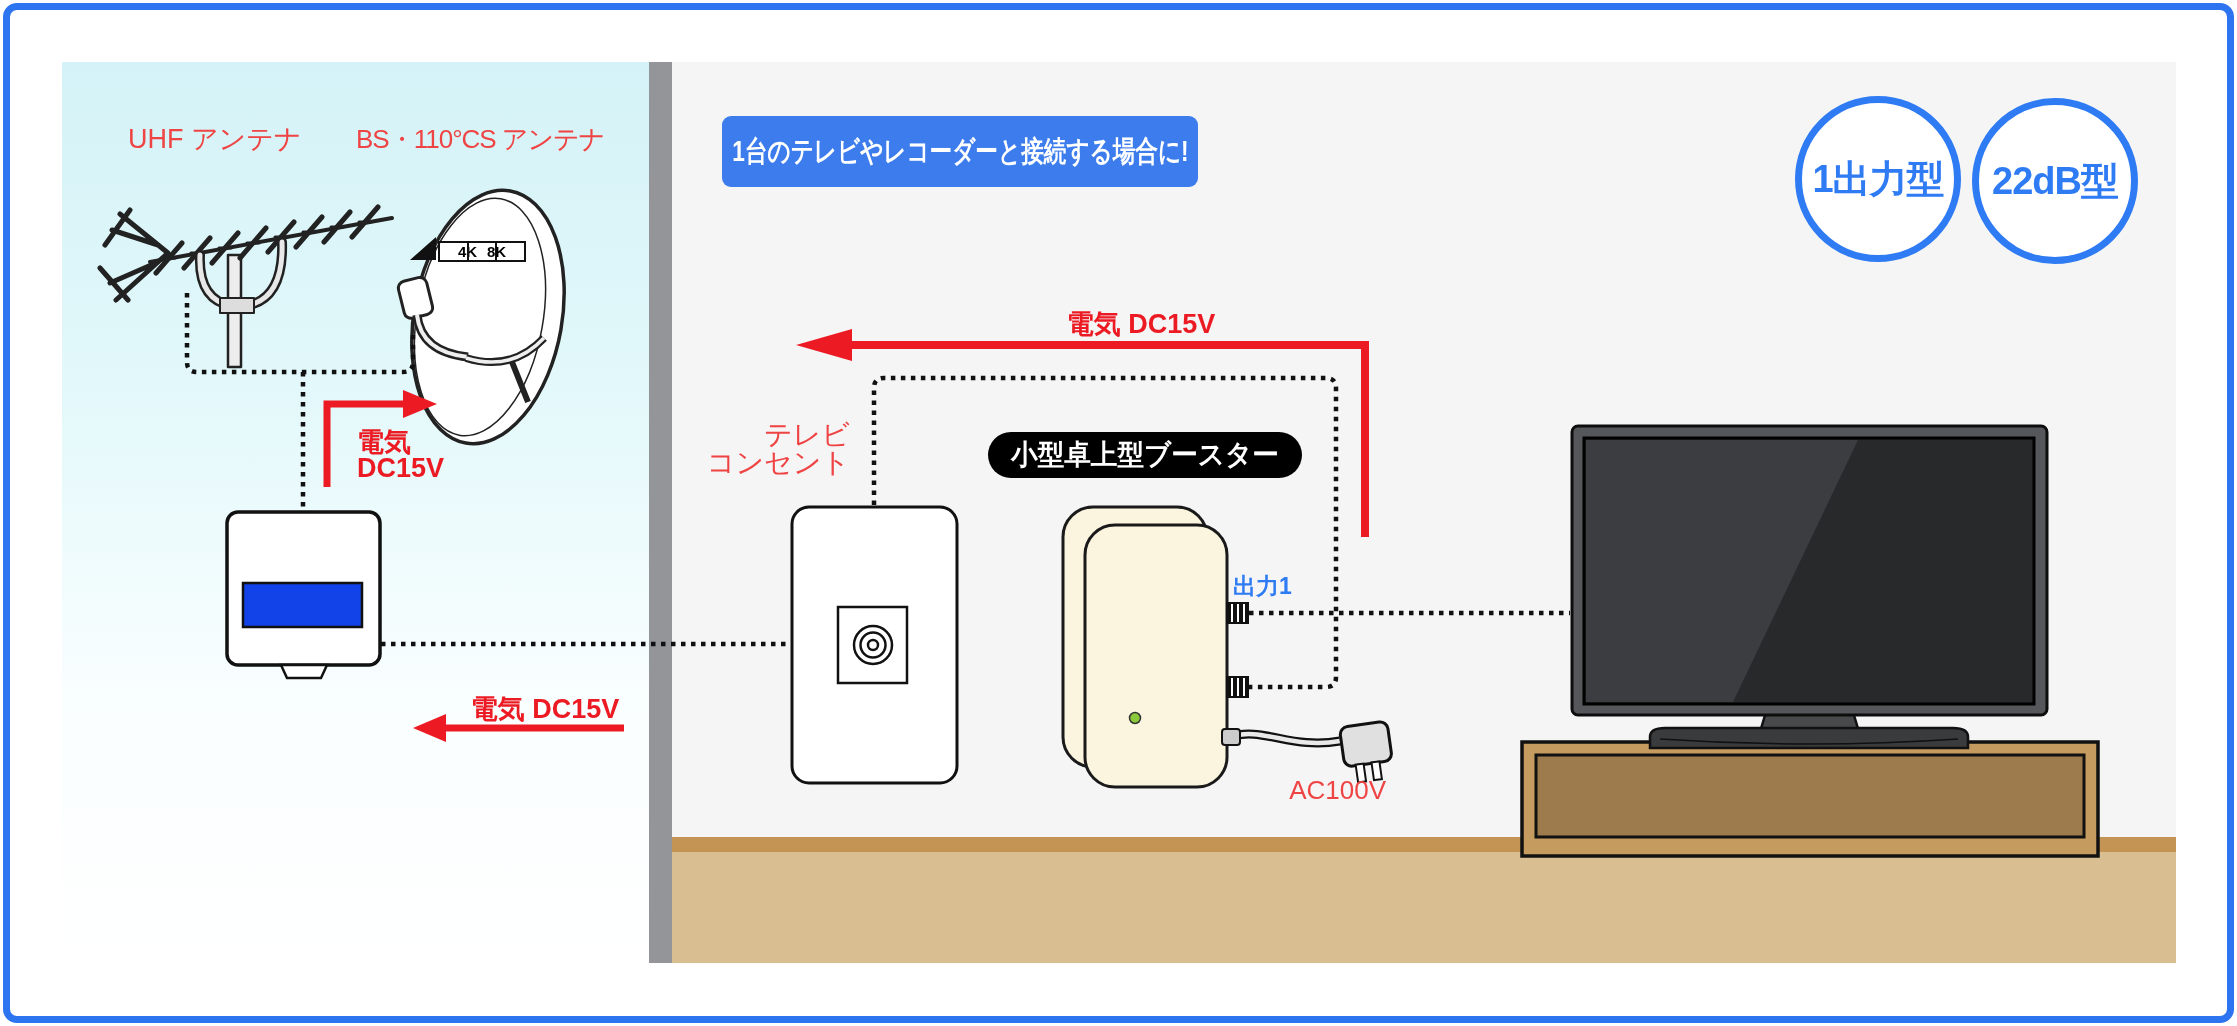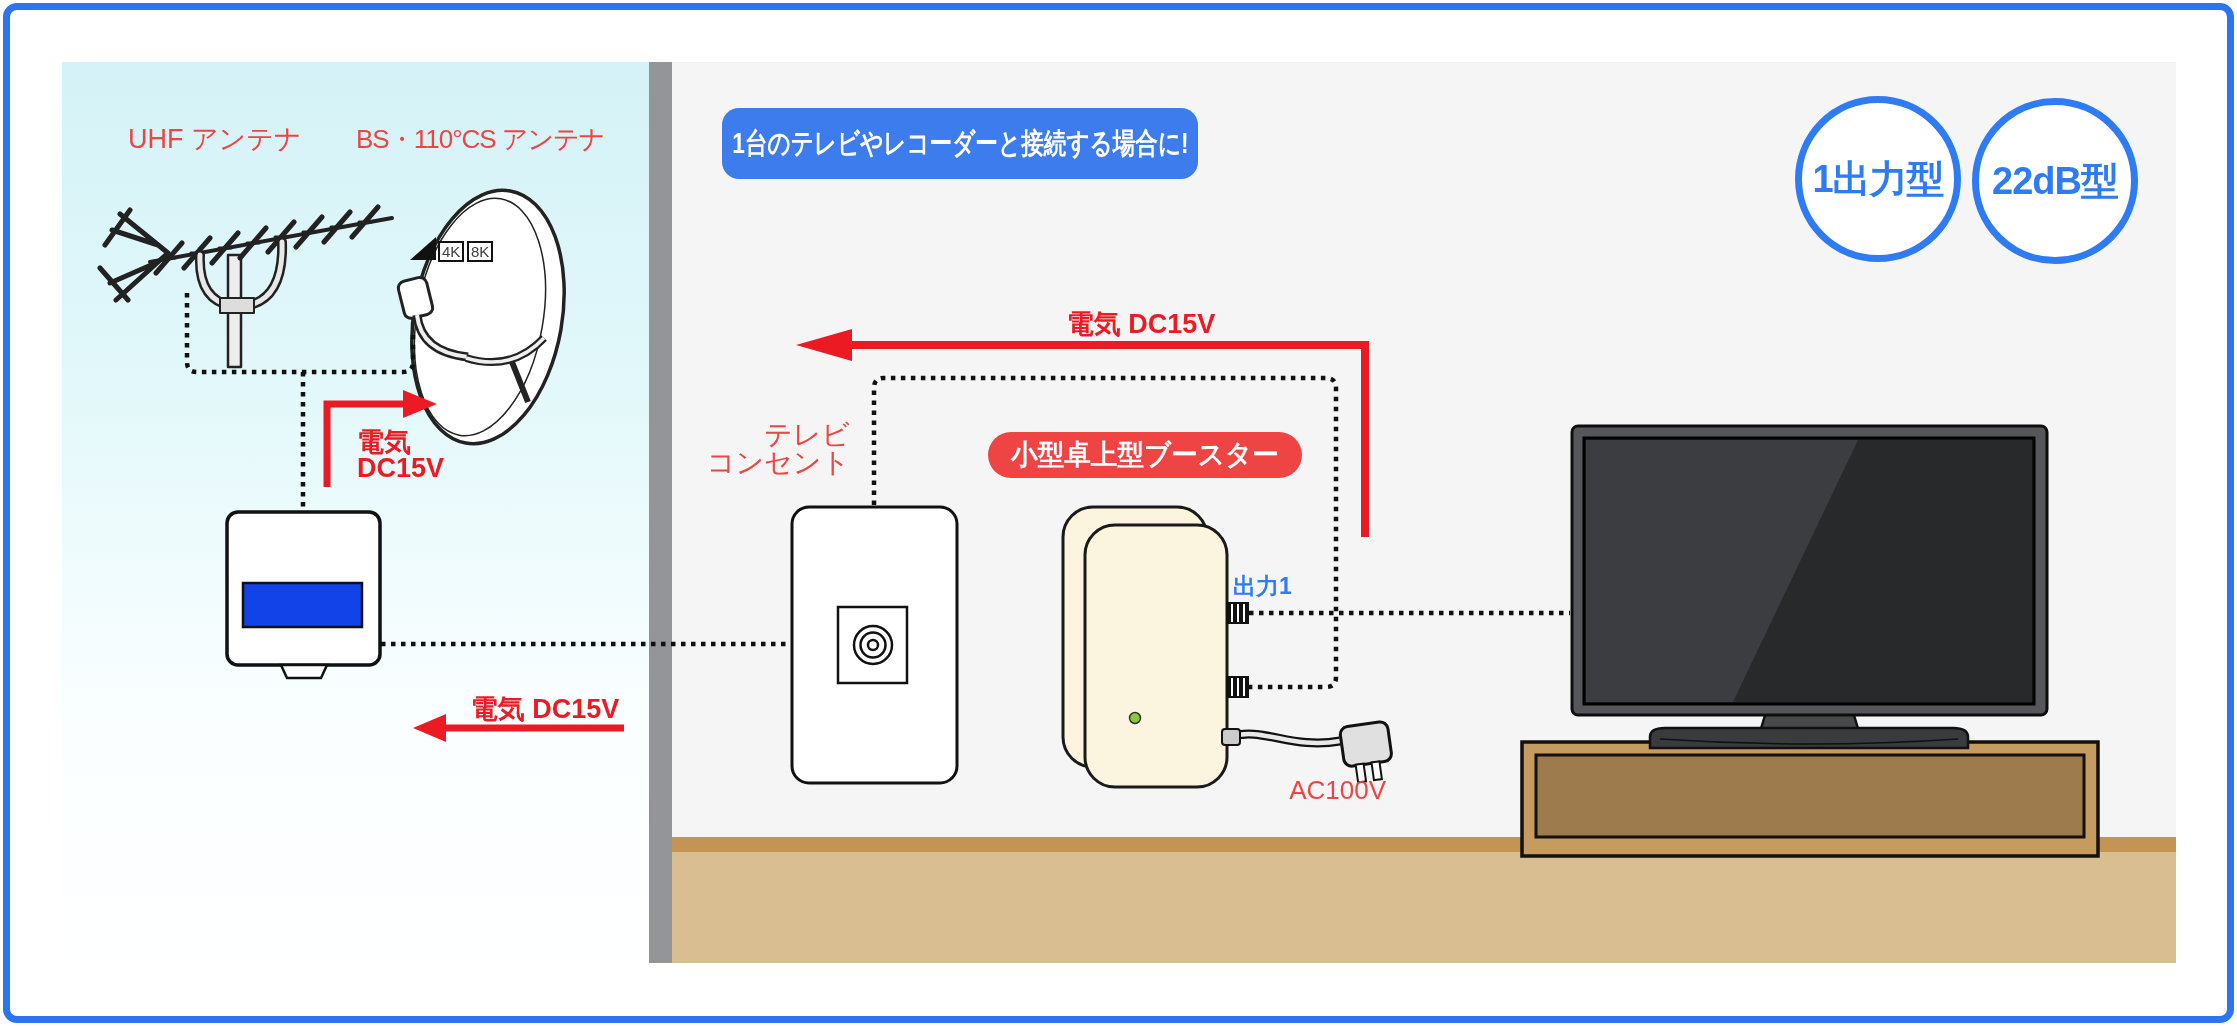--- a/index.html
+++ b/index.html
@@ -14,36 +14,36 @@
   .floor-edge{position:absolute;left:672px;top:837px;width:1504px;height:15px;background:#C49455;}
   .floor-main{position:absolute;left:672px;top:852px;width:1504px;height:111px;background:#D9BE92;}
   svg.art{position:absolute;left:0;top:0;z-index:10;}
   .lbl{position:absolute;z-index:20;color:#ef4444;white-space:nowrap;}
   .lbl-uhf{left:128px;top:121px;font-size:27px;}
   .lbl-bs{left:356px;top:122px;font-size:26px;letter-spacing:-1px;}
   .lbl-power-up{left:357px;top:429px;font-size:27px;font-weight:bold;color:#EC1B23;line-height:26px;}
   .lbl-mixer{left:216px;top:696px;width:182px;text-align:center;font-size:29px;line-height:30px;}
   .lbl-power-left{left:462px;top:691px;width:166px;text-align:center;font-size:27px;font-weight:bold;color:#EC1B23;}
   .lbl-outlet{left:698px;top:421px;width:152px;text-align:right;font-size:28px;line-height:28px;}
-  .banner{position:absolute;left:722px;top:108px;width:476px;height:71px;background:#3C7CEC;border-radius:17px;
+  .banner{position:absolute;left:722px;top:116px;width:476px;height:71px;background:#3C7CEC;border-radius:9px;
           display:flex;align-items:center;justify-content:center;z-index:20;}
   .banner span{color:#fff;font-weight:bold;font-size:29px;display:inline-block;transform:scaleX(0.78);transform-origin:center;white-space:nowrap;}
-  .pill{position:absolute;left:988px;top:432px;width:314px;height:46px;background:#ef4444;border-radius:23px;
+  .pill{position:absolute;left:988px;top:432px;width:314px;height:46px;background:#000000;border-radius:23px;
         display:flex;align-items:center;justify-content:center;z-index:20;}
   .pill span{color:#fff;font-weight:bold;font-size:28px;display:inline-block;transform:scaleX(0.95);white-space:nowrap;}
   .lbl-output1{left:1233px;top:571px;font-size:23px;font-weight:bold;color:#2E7BF4;text-align:right;}
   .lbl-power-indoor{left:1066px;top:306px;width:150px;text-align:center;font-size:27px;font-weight:bold;color:#EC1B23;}
   .lbl-ac{left:1286px;top:775px;width:100px;text-align:right;font-size:26px;}
   .badge{position:absolute;width:152px;height:152px;border:7px solid #2E7BF4;border-radius:50%;background:#fff;
          display:flex;flex-direction:row;align-items:center;justify-content:center;z-index:20;}
   .badge-1{left:1795px;top:96px;}
   .badge-2{left:1972px;top:98px;}
   .badge div{color:#2E7BF4;font-weight:bold;font-size:38px;line-height:40px;text-align:center;letter-spacing:-1px;}
-  .dish-badge{position:absolute;z-index:20;font-size:15px;font-weight:normal;color:#404040;border:2px solid #111;
-              line-height:17px;padding:0 2px;background:rgba(255,255,255,0.0);}
+  .dish-badge{position:absolute;z-index:20;font-size:15px;font-weight:bold;color:#000000;border:2px solid #111;
+              line-height:17px;padding:0 18px;background:rgba(255,255,255,0.0);}
   .dish-4k{left:438px;top:241px;}
   .dish-8k{left:467px;top:241px;}
 </style>
 </head>
 <body>
 
 <div class="canvas">
 
   <div class="panel-outdoor"></div>
   <div class="panel-wall"></div>

